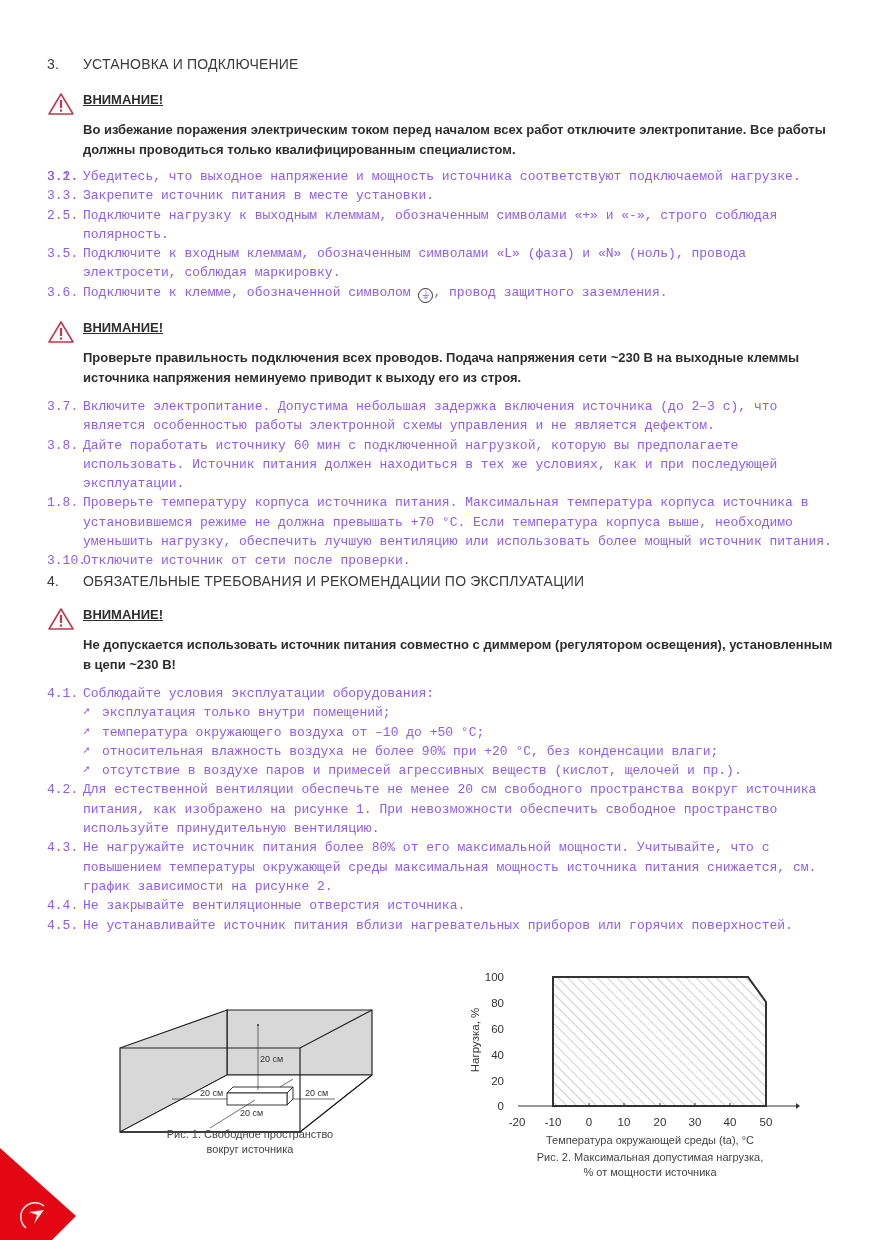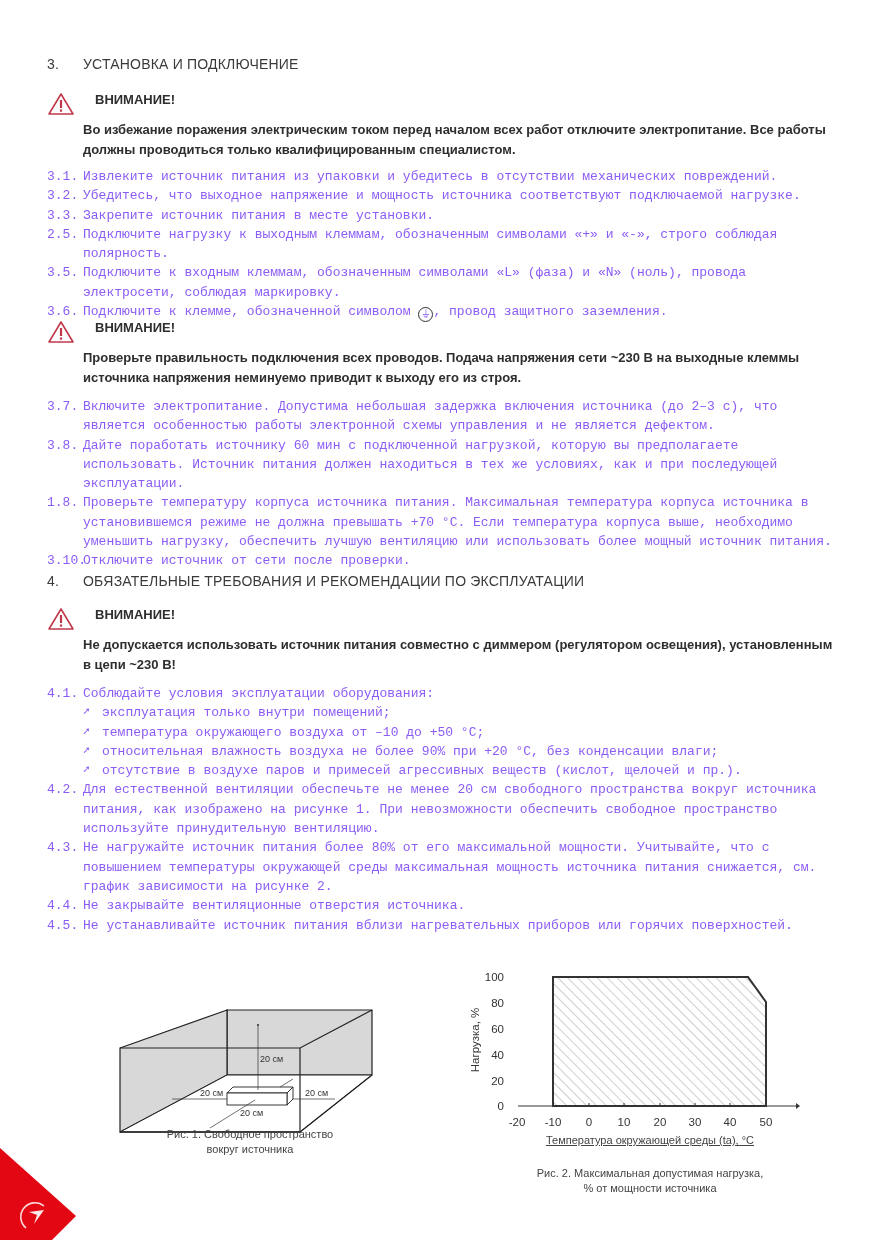--- a/index.html
+++ b/index.html
@@ -4,22 +4,22 @@
 <style>
   html, body { margin:0; padding:0; background:#fff; }
   body { width:874px; height:1240px; position:relative; overflow:hidden;
          font-family:"DejaVu Sans Condensed","DejaVu Sans","Liberation Sans",sans-serif; color:#2f2f2f; }
   .page { position:absolute; left:0; top:0; width:874px; height:1240px; }
   .h { position:absolute; left:47px; font-size:14px; font-weight:300; letter-spacing:0.2px; color:#3a3a3a;
        font-family:"Liberation Sans",sans-serif; }
   .h .num { display:inline-block; width:36px; }
   .warn { position:absolute; left:47px; width:800px; }
   .warn .icon { position:absolute; left:0; top:0; width:28px; height:24px; }
-  .warn .title { position:absolute; left:48px; top:0; font-weight:bold; font-size:13px; color:#2e2e2e;
-       font-family:"Liberation Sans",sans-serif; }
+  .warn .title { position:absolute; left:36px; top:0; font-weight:bold; font-size:13px; color:#2e2e2e;
+       font-family:"Liberation Sans",sans-serif;text-decoration:underline; }
   .warn .text { position:absolute; left:36px; top:28px; width:760px; font-weight:bold; font-size:13px; line-height:20px; color:#2e2e2e;
        font-family:"Liberation Sans",sans-serif; }
   .list { position:absolute; left:47px; width:800px; font-size:13px; line-height:19.3px; color:#8b5cf6;
           font-family:Liberation Mono, monospace; }
   .item { position:relative; padding-left:36px; }
   .item .n { position:absolute; left:0; top:0; }
   .sub { position:relative; padding-left:55px; }
   .sub .arrow { position:absolute; left:36px; top:0; font-size:11px; }
   .fig { position:absolute; }
   .cap { position:absolute; font-size:11px; line-height:15px; text-align:center; color:#444;
@@ -40,21 +40,21 @@
     <svg class="icon" viewBox="0 0 28 24">
       <path d="M14 2 L26 22 L2 22 Z" fill="none" stroke="#c0394b" stroke-width="1.6" stroke-linejoin="round"></path>
       <rect x="12.9" y="8" width="2.2" height="8" fill="#c0394b"></rect>
       <rect x="12.9" y="17.5" width="2.2" height="2.2" fill="#c0394b"></rect>
     </svg>
     <div class="title">ВНИМАНИЕ!</div>
     <div class="text">Во избежание поражения электрическим током перед началом всех работ отключите электропитание. Все работы должны проводиться только квалифицированным специалистом.</div>
   </div>
 
   <div class="list" style="top:167px;">
-    <div class="item"><span class="n">3.1.</span><span>Извлеките источник питания из упаковки и убедитесь в отсутствии механических повреждений.</span></div>
+    <div class="item"><span class="n">3.1.</span></div>
     <div class="item"><span class="n">3.2.</span><span>Убедитесь, что выходное напряжение и мощность источника соответствуют подключаемой нагрузке.</span></div>
     <div class="item"><span class="n">3.3.</span><span>Закрепите источник питания в месте установки.</span></div>
     <div class="item"><span class="n">2.5.</span><span>Подключите нагрузку к выходным клеммам, обозначенным символами «+» и «-», строго соблюдая полярность.</span></div>
     <div class="item"><span class="n">3.5.</span><span>Подключите к входным клеммам, обозначенным символами «L» (фаза) и «N» (ноль), провода электросети, соблюдая маркировку.</span></div>
     <div class="item"><span class="n">3.6.</span><span>Подключите к клемме, обозначенной символом </span><span style="display:inline-block;width:15px;height:15px;border:1.3px solid #333;border-radius:50%;text-align:center;line-height:14px;font-size:11px;vertical-align:-3px;box-sizing:border-box;">⏚</span><span>, провод защитного заземления.</span></div>
   </div>
 
   <div class="warn" style="top:320px;height:60px;">
     <svg class="icon" viewBox="0 0 28 24">
       <path d="M14 2 L26 22 L2 22 Z" fill="none" stroke="#c0394b" stroke-width="1.6" stroke-linejoin="round"></path>
@@ -161,21 +161,21 @@
     <text class="tick" x="129" y="166" text-anchor="middle">0</text>
     <text class="tick" x="164" y="166" text-anchor="middle">10</text>
     <text class="tick" x="200" y="166" text-anchor="middle">20</text>
     <text class="tick" x="235" y="166" text-anchor="middle">30</text>
     <text class="tick" x="270" y="166" text-anchor="middle">40</text>
     <text class="tick" x="306" y="166" text-anchor="middle">50</text>
 
     <text class="tick" transform="translate(19,80) rotate(-90)" text-anchor="middle">Нагрузка, %</text>
   </svg>
   <div class="cap" style="left:495px;top:1133px;width:310px;">
-    <div style="margin-bottom:18px;text-decoration:underline;">Температура окружающей среды (ta), °С</div>
+    <div style="margin-bottom:2px;">Температура окружающей среды (ta), °С</div>
     <div>Рис. 2. Максимальная допустимая нагрузка,</div>
     <div>% от мощности источника</div>
   </div>
 
   <svg style="position:absolute;left:0;top:1148px;" width="80" height="92" viewBox="0 0 80 92">
     <polygon points="0,0 76,68 52,92 0,92" fill="#e30613"></polygon>
     <g>
       <path d="M26 80 A14 14 0 0 1 44 58" fill="none" stroke="#fff" stroke-width="1.6" opacity="0.85"></path>
       <path d="M29 64 L44 62 L34 76 L37 67 Z" fill="#fff" opacity="0.9"></path>
     </g>

